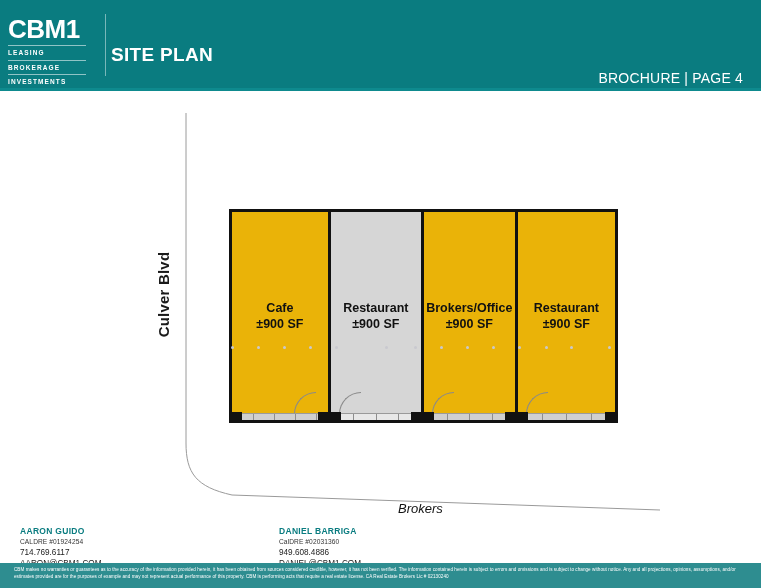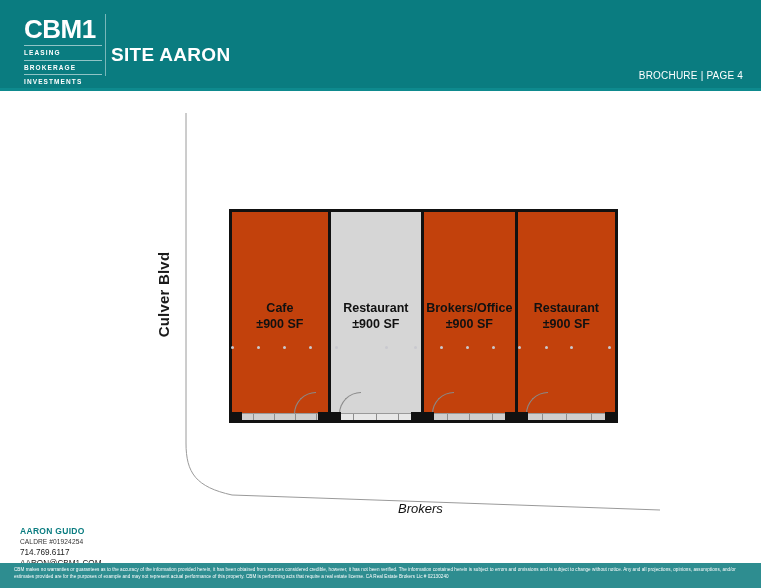--- a/index.html
+++ b/index.html
@@ -14,21 +14,21 @@
   
   #header {
     position:absolute; left:0; top:0; width:761px; height:90px;
     background:#0A7C80;
   }
   #header-underline {
     position:absolute; left:0; top:88px; width:761px; height:3px;
     background:#0E8A8E;
   }
   #logo-block {
-    position:absolute; left:24px; top:14px; width:78px;
+    position:absolute; left:8px; top:14px; width:78px;
   }
   #logo-word {
     color:#ffffff; font-weight:bold; font-size:26px;
     letter-spacing:-0.5px; line-height:30px;
     font-family:"Liberation Sans", sans-serif;
   }
   .logo-sub {
     color:#ffffff; font-size:6.5px; letter-spacing:1.1px;
     font-weight:bold; line-height:11.5px;
     border-top:1px solid rgba(255,255,255,0.55);
@@ -42,21 +42,21 @@
     position:absolute; left:111px; top:44px;
     color:#ffffff; font-size:19px; font-weight:bold;
     letter-spacing:0.3px;
   }
   #site-subtitle {
     position:absolute; left:111px; top:70px;
     color:#ffffff; font-size:10.5px; letter-spacing:0.2px;
   }
   #page-label {
     position:absolute; right:18px; top:70px;
-    color:#ffffff; font-size:10px; letter-spacing:0.2px;
+    color:#ffffff; font-size:14px; letter-spacing:0.2px;
   }
 
   
   #plan {
     position:absolute; left:0; top:91px; width:761px; height:424px;
     background:#ffffff;
   }
   #plan-svg { position:absolute; left:0; top:0; }
 
   
@@ -97,21 +97,21 @@
   }
   .unit:last-child { border-right:none; }
   .unit-name {
     font-size:12.5px; font-weight:bold; color:#111111;
     line-height:16px; white-space:nowrap;
   }
   .unit-size {
     font-size:12.5px; font-weight:bold; color:#111111;
     line-height:16px; white-space:nowrap;
   }
-  .unit-green { background:#c2410c; }
+  .unit-green { background:#eab308; }
   .unit-gray  { background:#D6D6D6; }
 
   
   .storefront {
     position:absolute; left:0; bottom:0; width:100%; height:7px;
     background:#cfcfcf; border-top:1px solid #9a9a9a;
   }
   .storefront .mullion {
     position:absolute; top:0; width:1px; height:7px; background:#8d8d8d;
   }
@@ -180,21 +180,21 @@
 <body>
 
 <div id="header">
   <div id="logo-block">
     <div id="logo-word">CBM1</div>
     <div class="logo-sub">LEASING</div>
     <div class="logo-sub">BROKERAGE</div>
     <div class="logo-sub">INVESTMENTS</div>
   </div>
   <div id="logo-divider"></div>
-  <div id="site-title">SITE AARON</div>
+  <div id="site-title">SITE PLAN</div>
   <div id="page-label">BROCHURE | PAGE 4</div>
   <div id="header-underline"></div>
 </div>
 
 <div id="plan">
 
   <svg id="plan-svg" width="761" height="424">
 
     <path d="M 186 22 L 186 352" stroke="#9a9a9a" stroke-width="1" fill="none"></path>
 
@@ -292,18 +292,24 @@
 
 <div id="footer">
 
   <div class="contact" style="left:20px; top:11px;">
     <div class="contact-name">AARON GUIDO</div>
     <div class="contact-lic">CALDRE #01924254</div>
     <div class="contact-phone">714.769.6117</div>
     <div class="contact-email">AARON@CBM1.COM</div>
   </div>
 
+  <div class="contact" style="left:279px; top:11px;">
+    <div class="contact-name">DANIEL BARRIGA</div>
+    <div class="contact-lic">CalDRE #02031360</div>
+    <div class="contact-phone">949.608.4886</div>
+    <div class="contact-email">DANIEL@CBM1.COM</div>
+  </div>
 
 </div>
 
 <div id="disclaimer-bar">
   <div id="disclaimer-text">CBM makes no warranties or guarantees as to the accuracy of the information provided herein, it has been obtained from sources considered credible, however, it has not been verified. The information contained herein is subject to errors and omissions and is subject to change without notice. Any and all projections, opinions, assumptions, and/or estimates provided are for the purposes of example and may not represent actual performance of this property. CBM is performing acts that require a real estate license. CA Real Estate Brokers Lic # 02130240</div>
 </div>
 
 </body></html>

